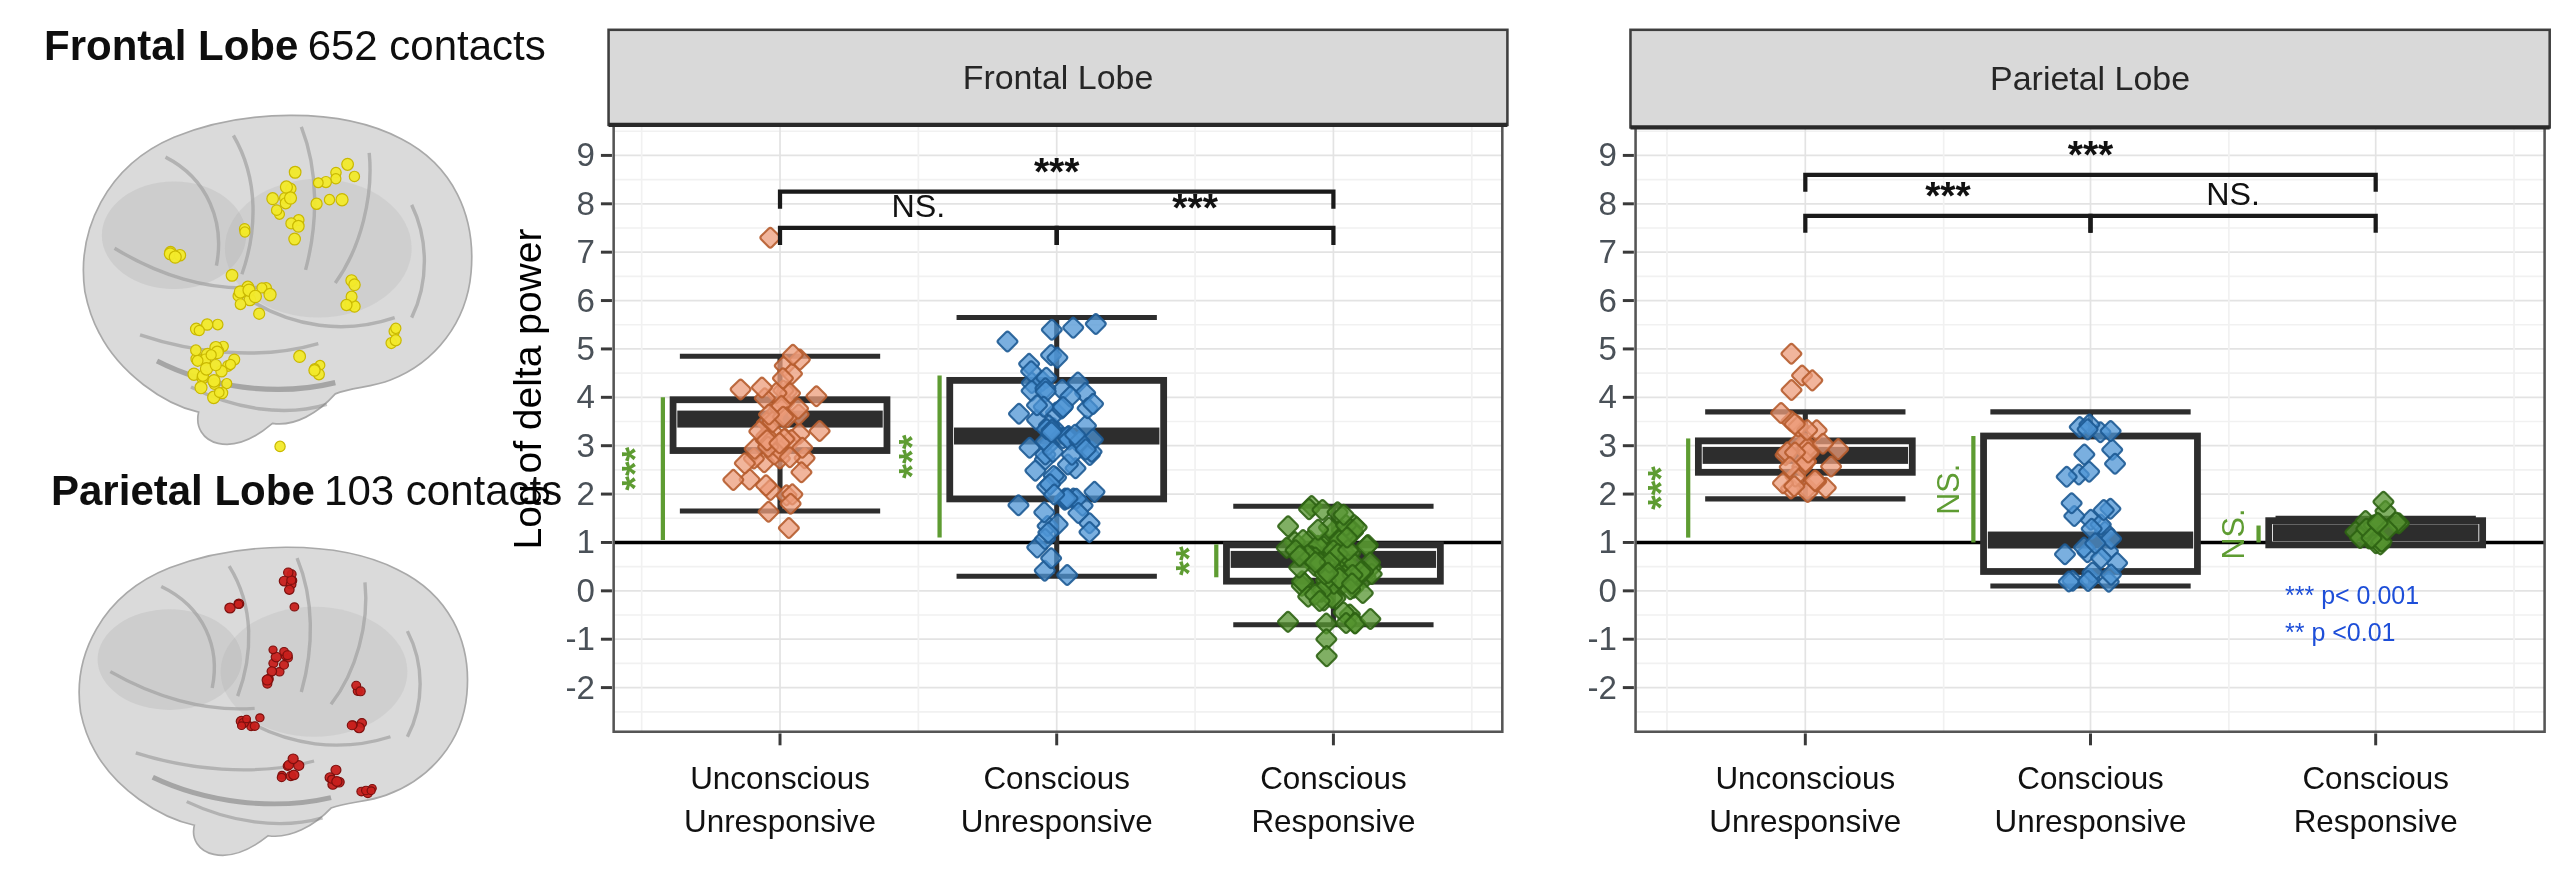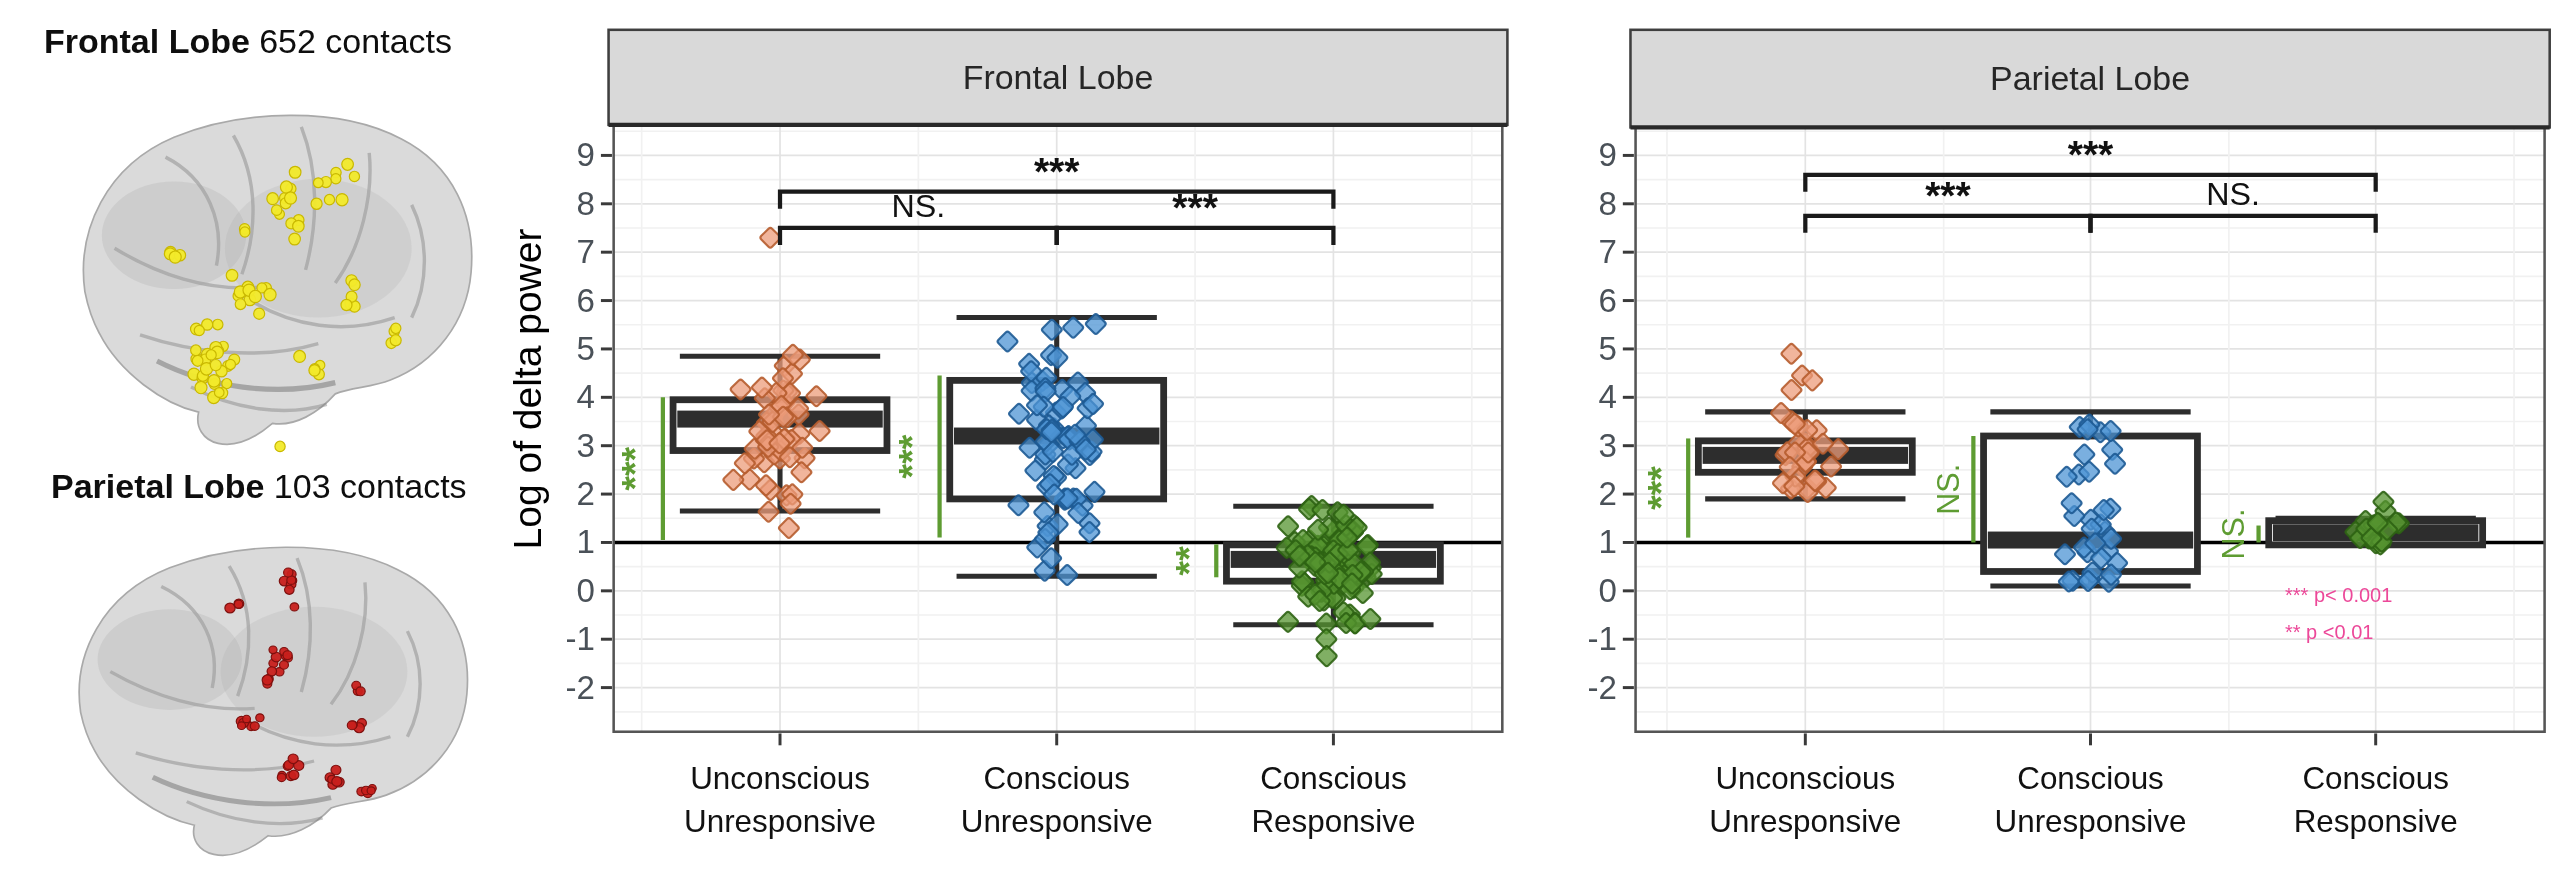--- a/index.html
+++ b/index.html
@@ -1,24 +1,24 @@
 <!DOCTYPE html>
 <html style="font-size:13.6px"><head>
 <meta charset="utf-8">
 <style>
   html,body{margin:0;padding:0;background:#ffffff;}
   #stage{position:relative;width:2576px;height:888px;background:#fff;overflow:hidden;
          font-family:"Liberation Sans", sans-serif;}
   #fig{position:absolute;left:0;top:0;}
-  .heading{position:absolute;font-size:34px;color:#0e0e0e;white-space:nowrap;}
+  .heading{position:absolute;font-size:42px;color:#0e0e0e;white-space:nowrap;}
   .heading .b{font-weight:700;}
   .heading .n{margin-left:9.3px;font-weight:400;}
   #ylab{position:absolute;left:528px;top:389px;transform:translate(-50%,-50%) rotate(-90deg);
         font-size:39px;color:#000;white-space:nowrap;}
-  #legend{position:absolute;left:2285px;top:577px;font-size:20px;line-height:37px;color:#ec4899;white-space:nowrap;}
+  #legend{position:absolute;left:2285px;top:577px;font-size:25px;line-height:37px;color:#1d4ed8;white-space:nowrap;}
   text{font-family:"Liberation Sans", sans-serif;}
 </style>
 </head>
 <body>
 <div id="stage">
 
   <svg id="fig" width="2576" height="888" viewBox="0 0 3035 1046">
       <g transform="translate(45,88) scale(1,1.0217391304347827)">
         <path d="M55,250 C45,180 80,105 160,72 C240,40 355,36 428,74 C488,104 516,162 510,228 C505,285 468,332 415,352 C392,361 370,360 350,368 C330,390 302,406 276,402 C258,417 234,430 212,425 C194,421 185,406 189,389 C148,380 96,344 72,298 C62,280 58,265 55,250 Z" fill="#d7d7d7" fill-opacity="0.92" stroke="#a9a9a9" stroke-width="2"></path>
         <path d="M150,95 C200,120 220,170 210,220" fill="none" stroke="#818181" stroke-opacity="0.45" stroke-width="4"></path>

